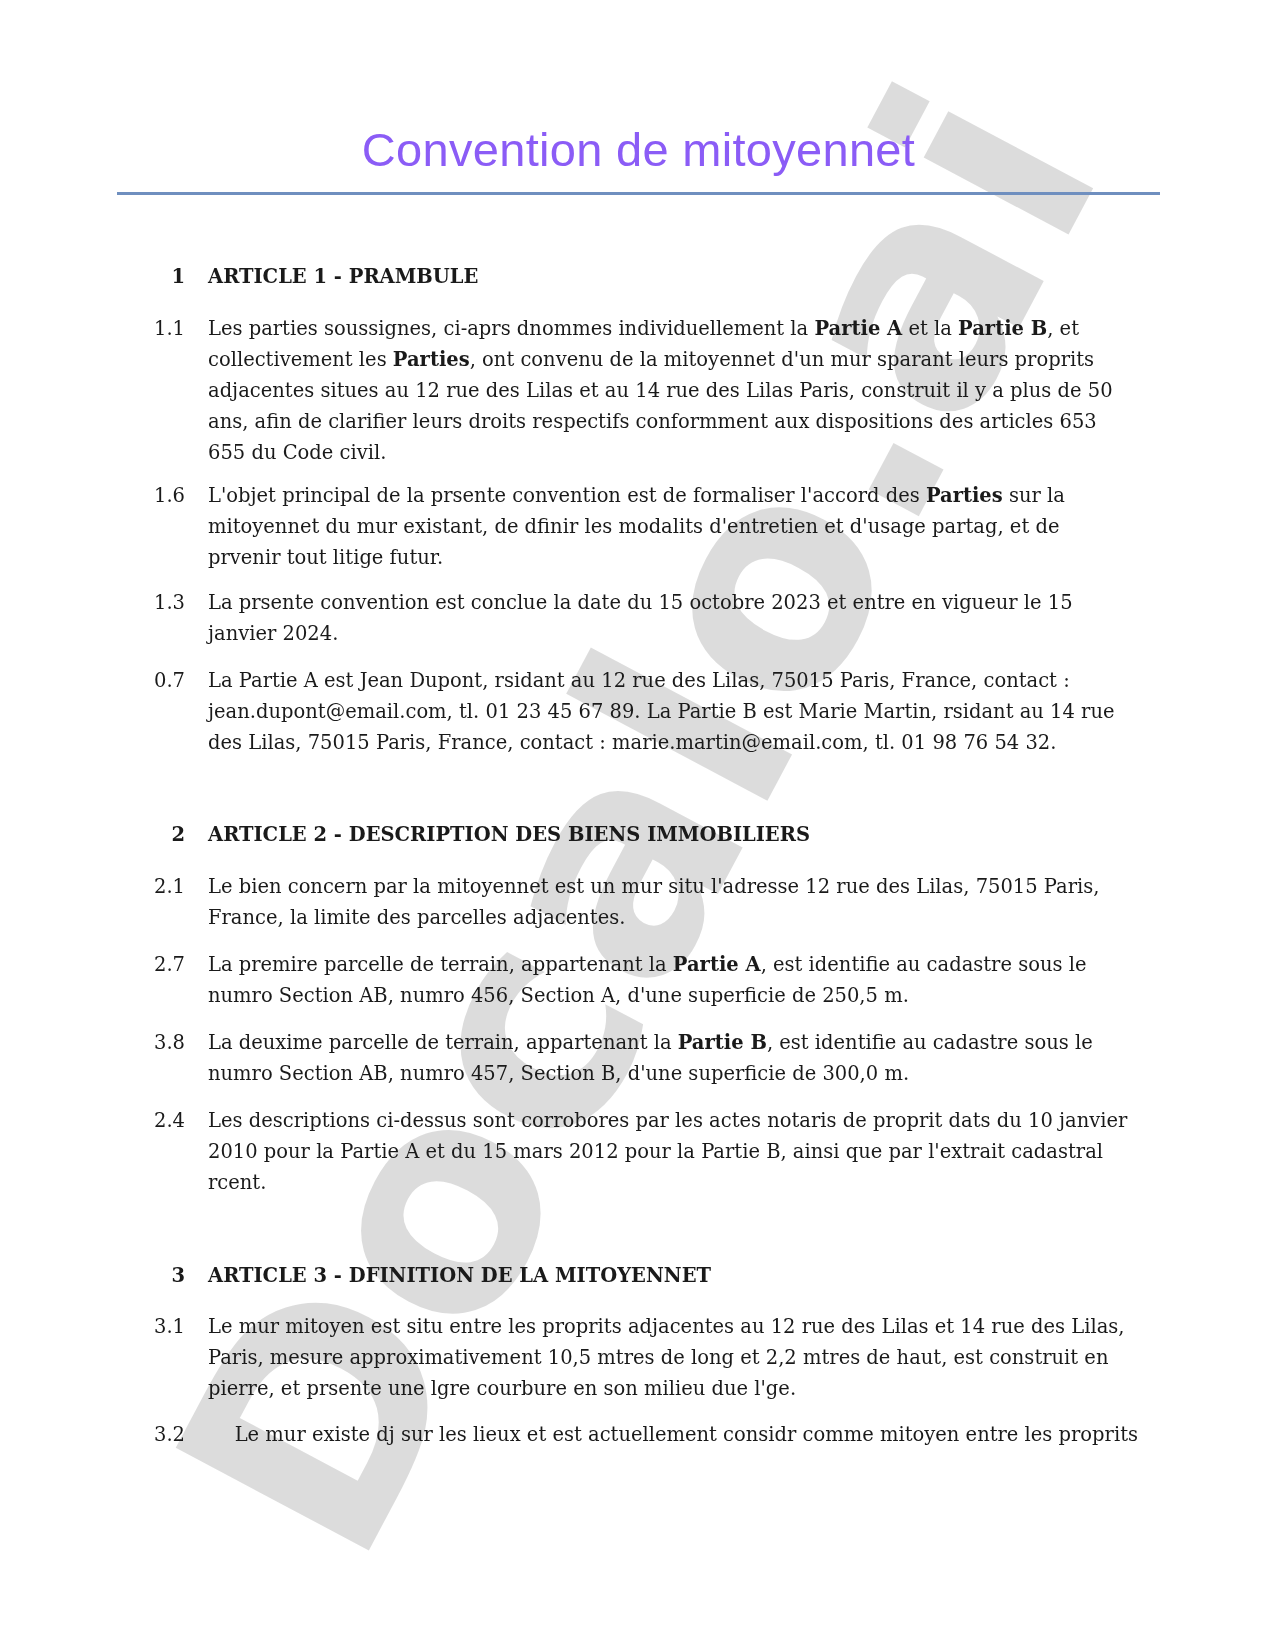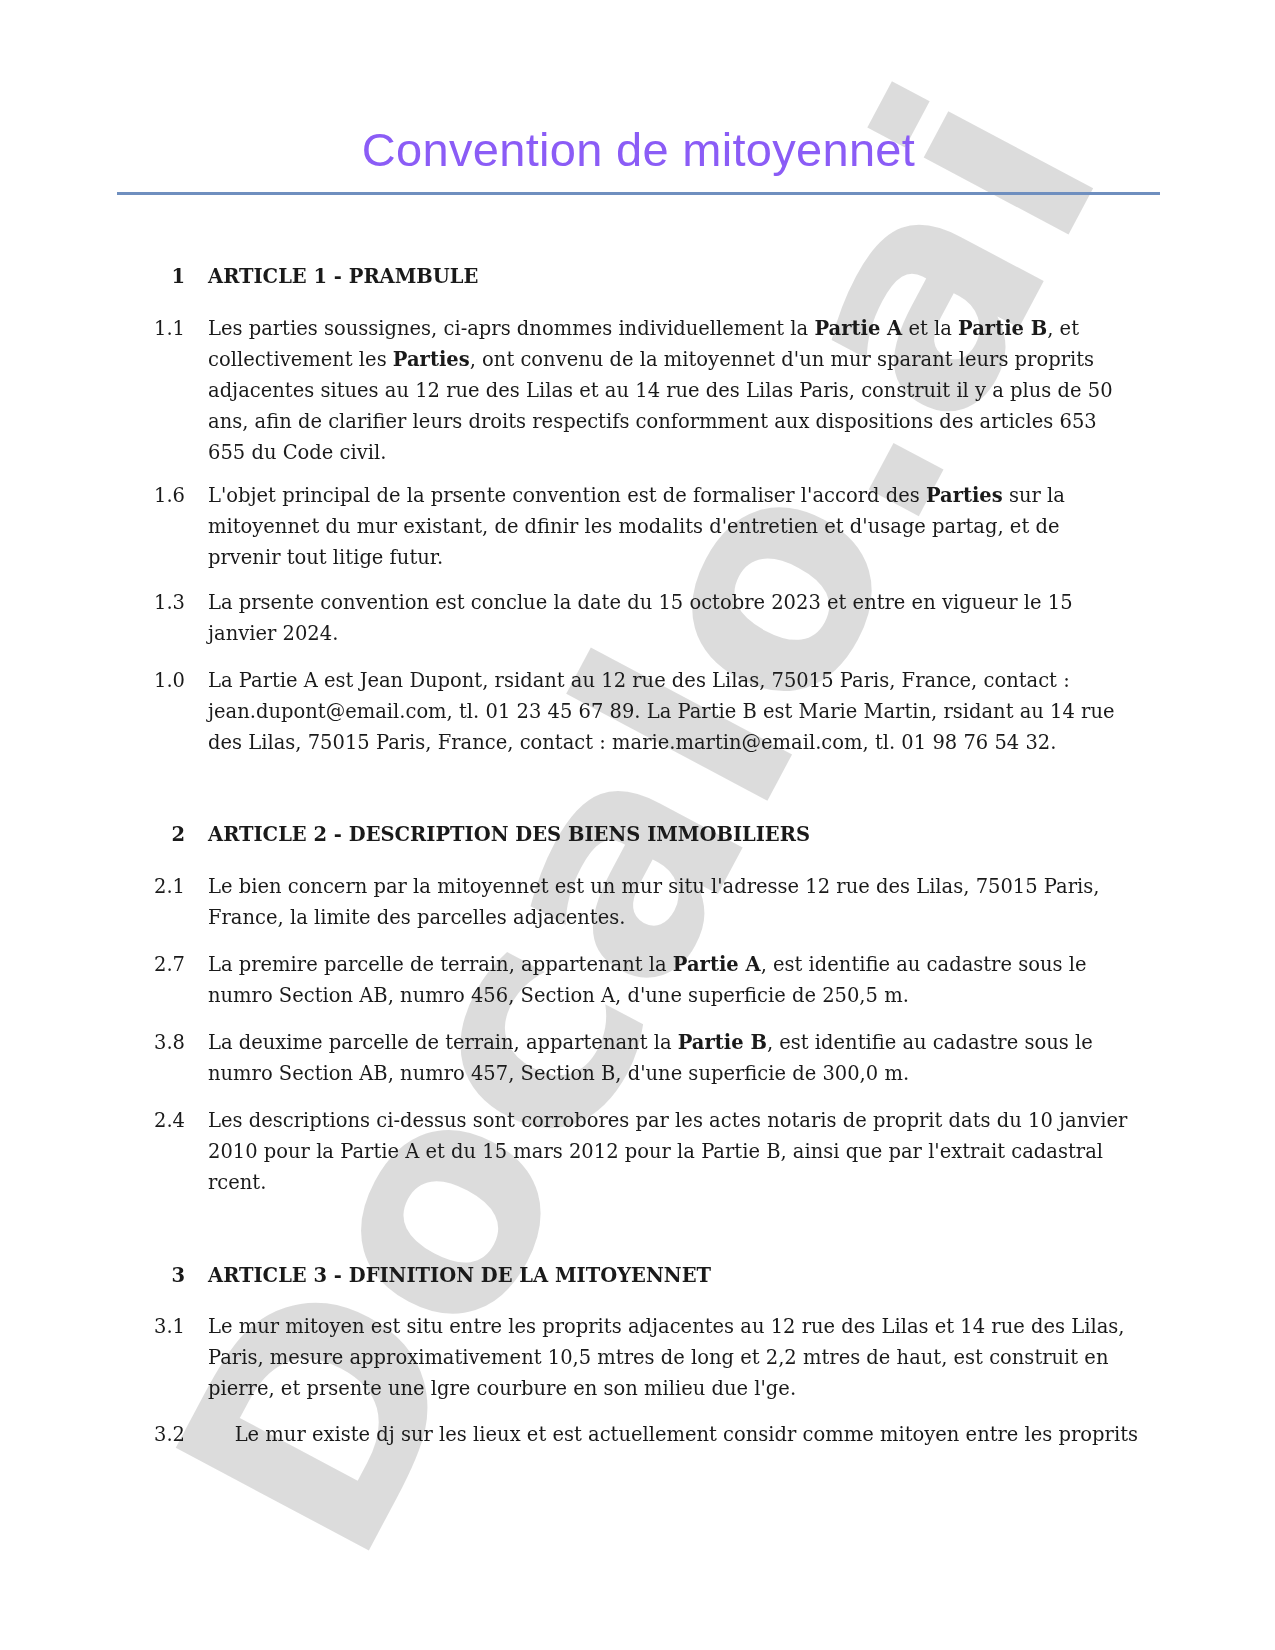--- a/index.html
+++ b/index.html
@@ -54,21 +54,21 @@
     </div>
 
     <div class="para" style="top:587px;">
       <span class="num">1.3</span>
       <div class="txt">
         <span>La prsente convention est conclue  la date du 15 octobre 2023 et entre en vigueur le 15 janvier 2024.</span>
       </div>
     </div>
 
     <div class="para" style="top:665px;">
-      <span class="num">1.0</span>
+      <span class="num">0.7</span>
       <div class="txt">
         <span>La Partie A est Jean Dupont, rsidant au 12 rue des Lilas, 75015 Paris, France, contact : jean.dupont@email.com, tl. 01 23 45 67 89. La Partie B est Marie Martin, rsidant au 14 rue des Lilas, 75015 Paris, France, contact : marie.martin@email.com, tl. 01 98 76 54 32.</span>
       </div>
     </div>
 
     <div class="heading" style="top:822px;">
       <span class="num">2</span>
       <span class="txt">ARTICLE 2 - DESCRIPTION DES BIENS IMMOBILIERS</span>
     </div>
 

